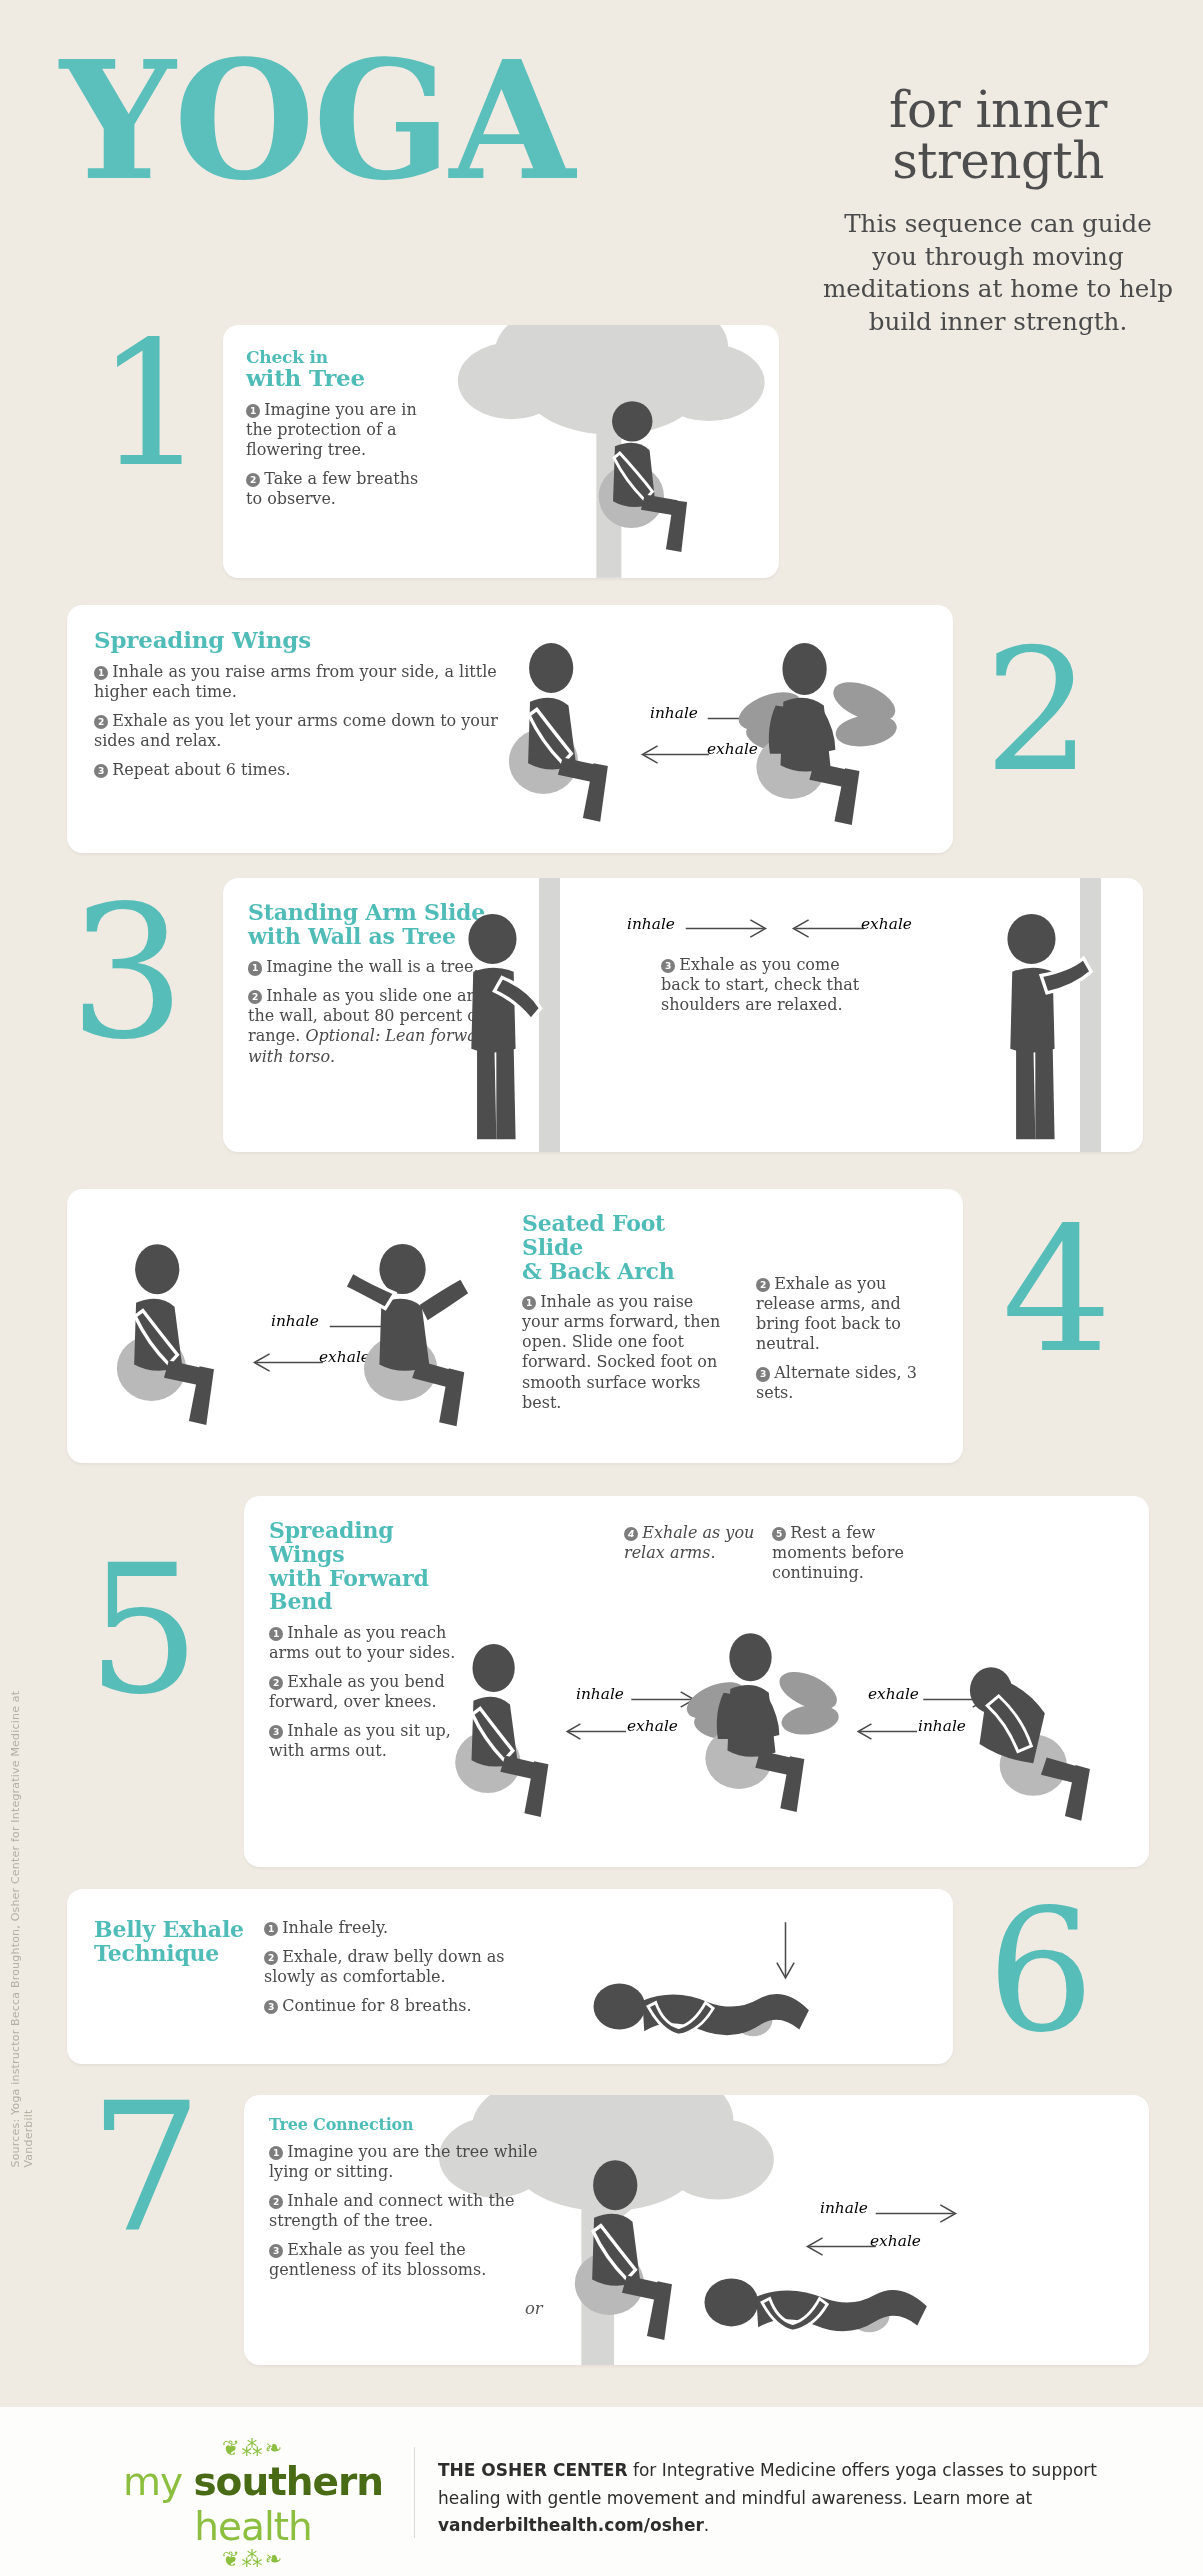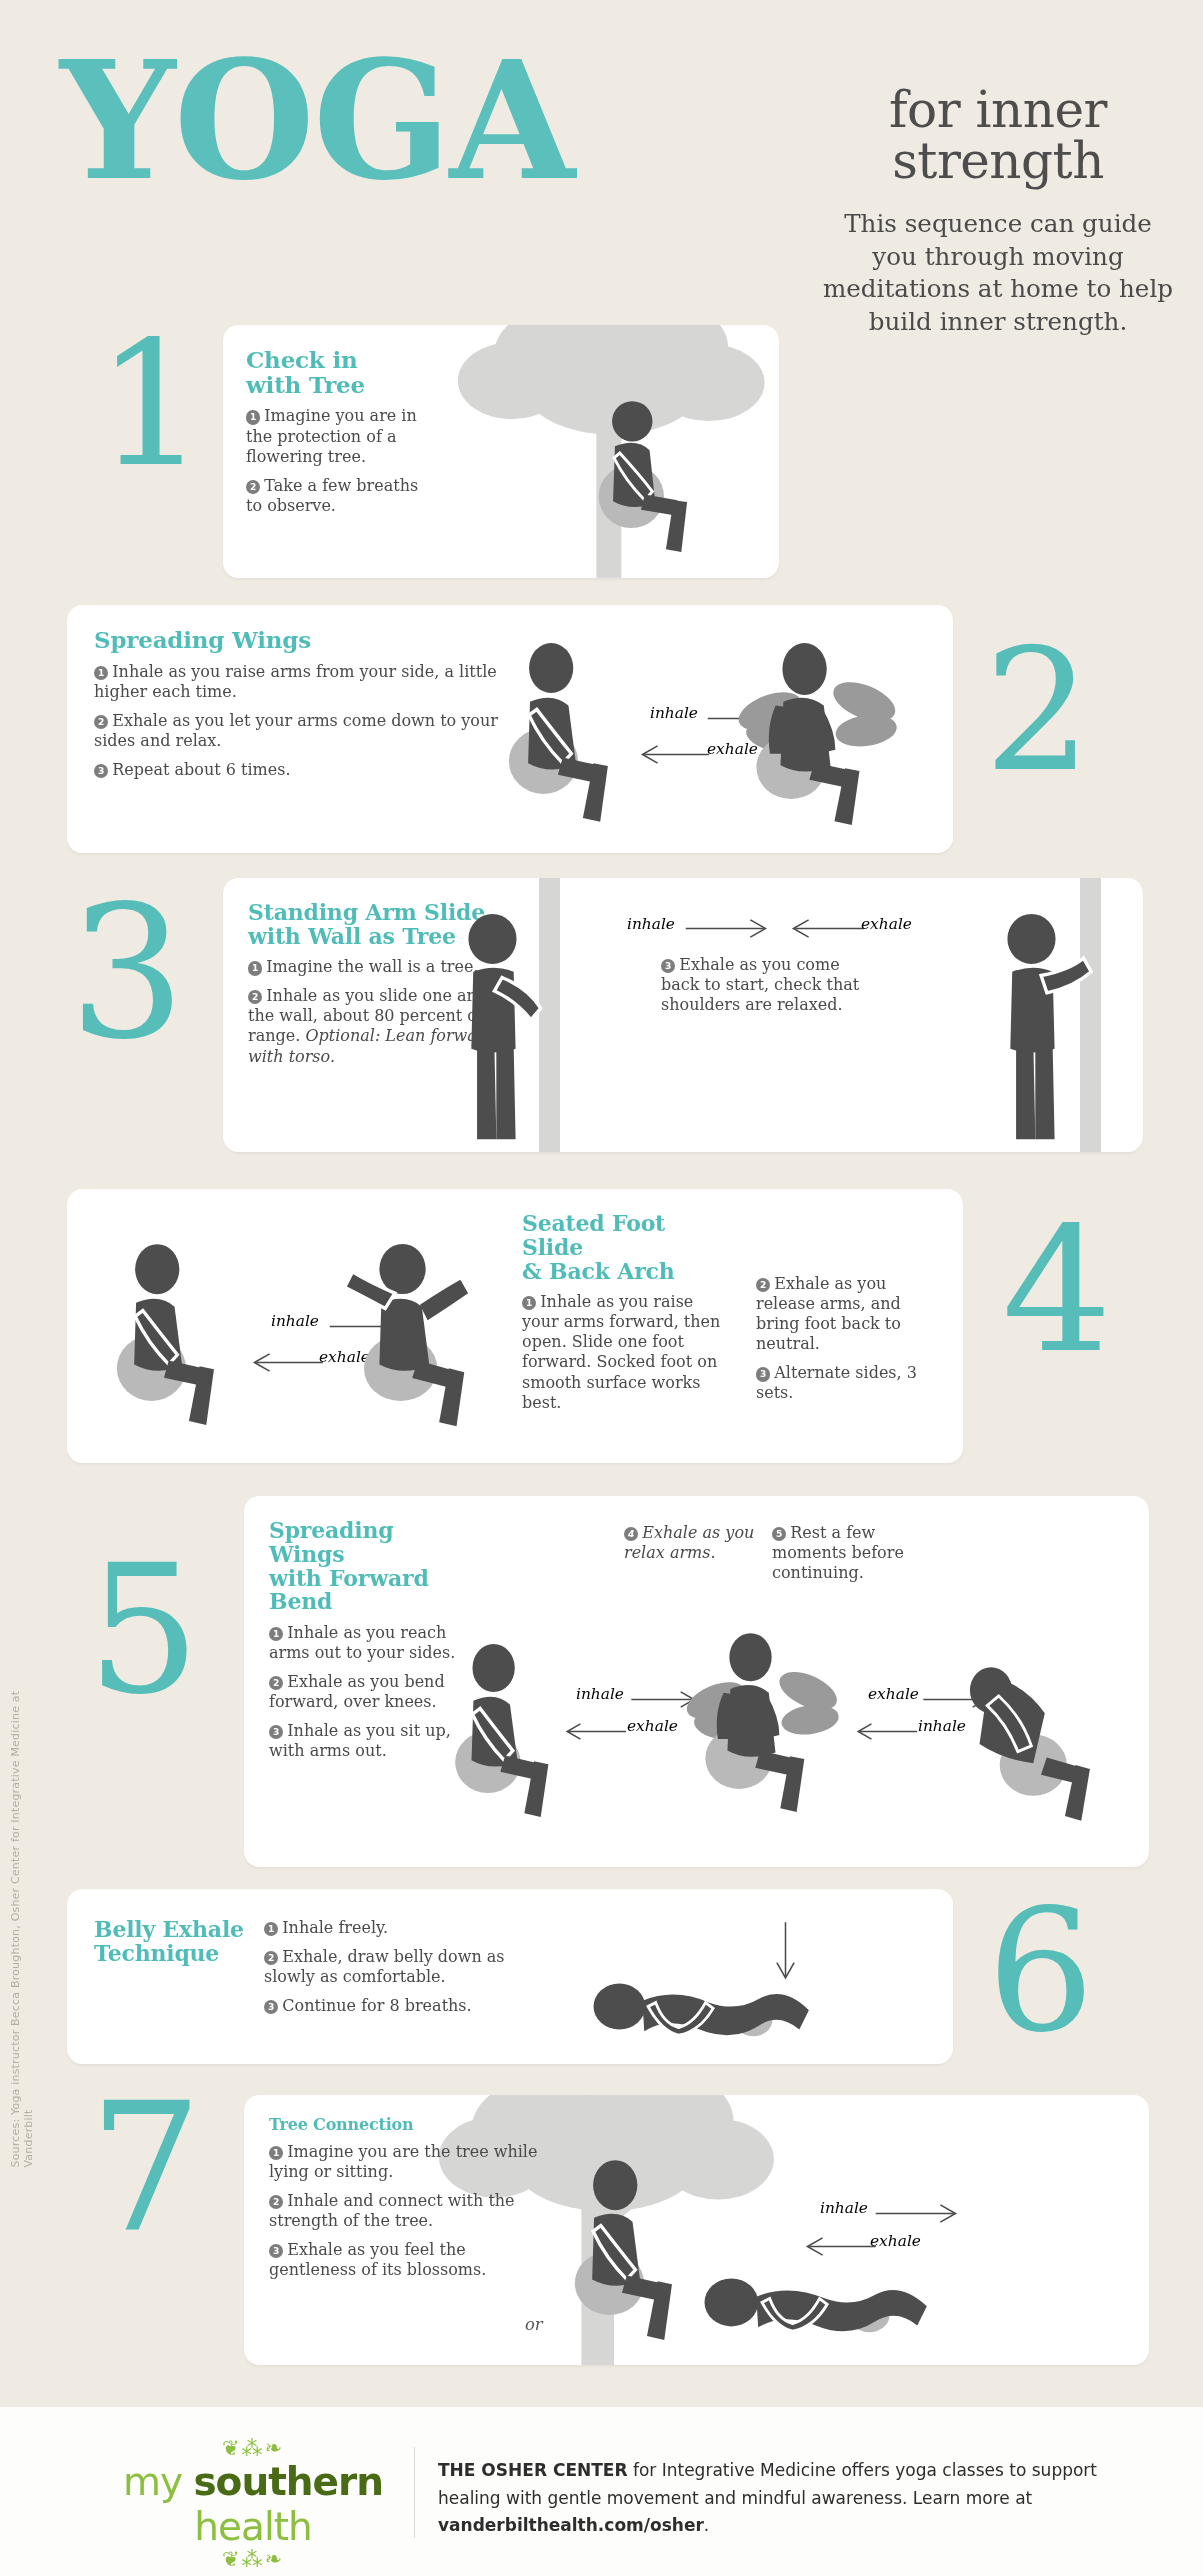--- a/index.html
+++ b/index.html
@@ -167,21 +167,21 @@
       <svg width="125" height="159" viewBox="0 0 130 165">
         <ellipse cx="44" cy="100" rx="34" ry="33" fill="#b9b9b9"></ellipse>
         <circle cx="45" cy="22" rx="21" r="21" fill="#4d4d4d"></circle>
         <path d="M27 48 q22 -9 36 4 l6 55 q-25 9 -44 -2 Z" fill="#4d4d4d"></path>
         <path d="M32 55 q20 22 34 40 l-8 9 q-20 -20 -32 -44 Z" fill="#4d4d4d" stroke="#ffffff" stroke-width="3"></path>
         <path d="M58 98 l34 6 -2 16 -36 -6 Z" fill="#4d4d4d"></path>
         <path d="M88 104 l14 2 -6 52 -16 -3 Z" fill="#4d4d4d"></path>
       </svg>
     </div>
     <div style="position:absolute; left:23px; top:23px; width:193px;">
-      <div class="h" style="font-size:23px;">Check in</div>
+      <div class="h" style="font-size:17px;">Check in</div>
       <div class="h" style="font-size:23px;">with Tree</div>
       <div class="steps">
         <div class="stepline">
           <span class="bullet">1</span><span>Imagine you are in the protection of a flowering tree.</span>
         </div>
         <div class="stepline">
           <span class="bullet">2</span><span>Take a few breaths to observe.</span>
         </div>
       </div>
     </div>
@@ -490,21 +490,21 @@
           <ellipse cx="228" cy="68" rx="80" ry="54"></ellipse>
           <ellipse cx="60" cy="106" rx="58" ry="42"></ellipse>
           <ellipse cx="292" cy="108" rx="58" ry="42"></ellipse>
           <ellipse cx="176" cy="112" rx="96" ry="50"></ellipse>
           <rect x="150" y="128" width="34" height="205"></rect>
           <path d="M164 158 L110 112 L122 104 L176 148 Z"></path>
           <path d="M168 168 L230 118 L240 128 L178 180 Z"></path>
         </g>
       </svg>
     </div>
-    <div class="orlabel" style="left:281px; top:220px;">or</div>
+    <div class="orlabel" style="left:281px; top:204px;">or</div>
 
     <div style="position:absolute; left:25px; top:21px; width:274px;">
       <div class="h" style="font-size:16px;">Tree Connection</div>
       <div class="steps">
         <div class="stepline">
           <span class="bullet">1</span><span>Imagine you are the tree while lying or sitting.</span>
         </div>
         <div class="stepline">
           <span class="bullet">2</span><span>Inhale and connect with the strength of the tree.</span>
         </div>

